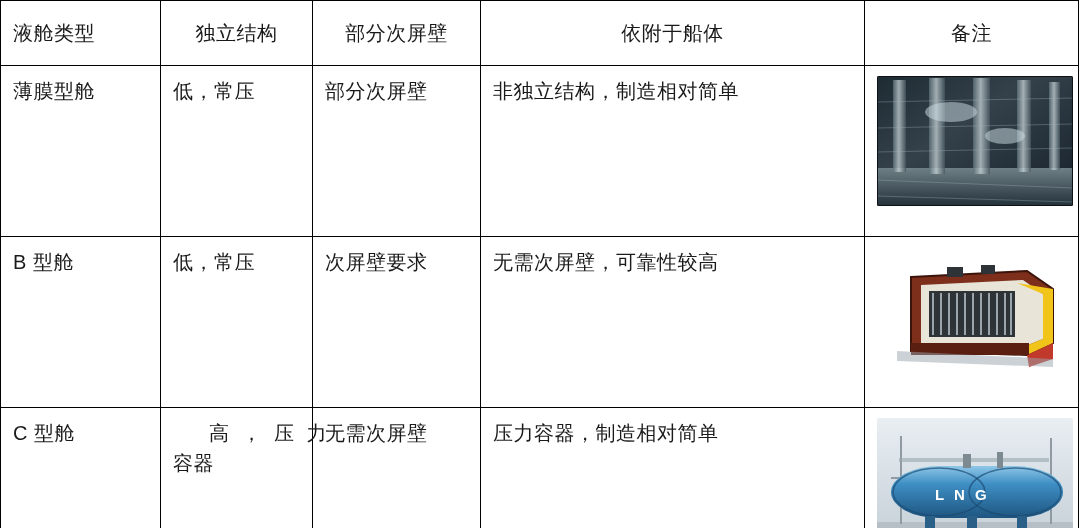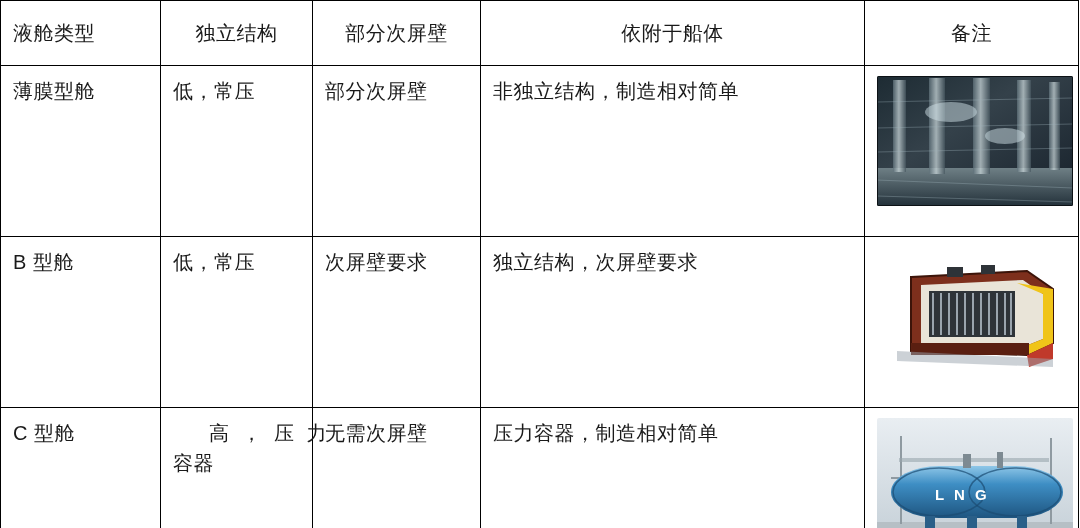--- a/index.html
+++ b/index.html
@@ -146,21 +146,21 @@
             </g>
             <rect x="0" y="0" width="196" height="130" fill="none" stroke="#0d1216" stroke-width="2"></rect>
           </svg>
         </td>
       </tr>
 
       <tr class="body-row">
         <td class="cell-type">B 型舱</td>
         <td class="cell-pressure">低，常压</td>
         <td class="cell-barrier">次屏壁要求</td>
-        <td class="cell-feature">独立结构，次屏壁要求</td>
+        <td class="cell-feature">无需次屏壁，可靠性较高</td>
         <td class="cell-note">
           <svg class="note-figure" viewBox="0 0 196 130">
             <rect x="0" y="0" width="196" height="130" fill="#ffffff"></rect>
             <path d="M34 30 L150 24 L176 42 L176 96 L150 108 L34 104 Z" fill="#7d2f1c"></path>
             <path d="M34 30 L150 24 L176 42 L176 96 L150 108 L34 104 Z" fill="none" stroke="#3c1409" stroke-width="2"></path>
             <path d="M44 38 L146 33 L166 47 L166 92 L146 100 L44 97 Z" fill="#e9e4d8"></path>
             <rect x="52" y="44" width="86" height="46" fill="#2e3338"></rect>
             <g stroke="#9aa4ad" stroke-width="2">
               <line x1="56" y1="46" x2="56" y2="88"></line>
               <line x1="64" y1="46" x2="64" y2="88"></line>

